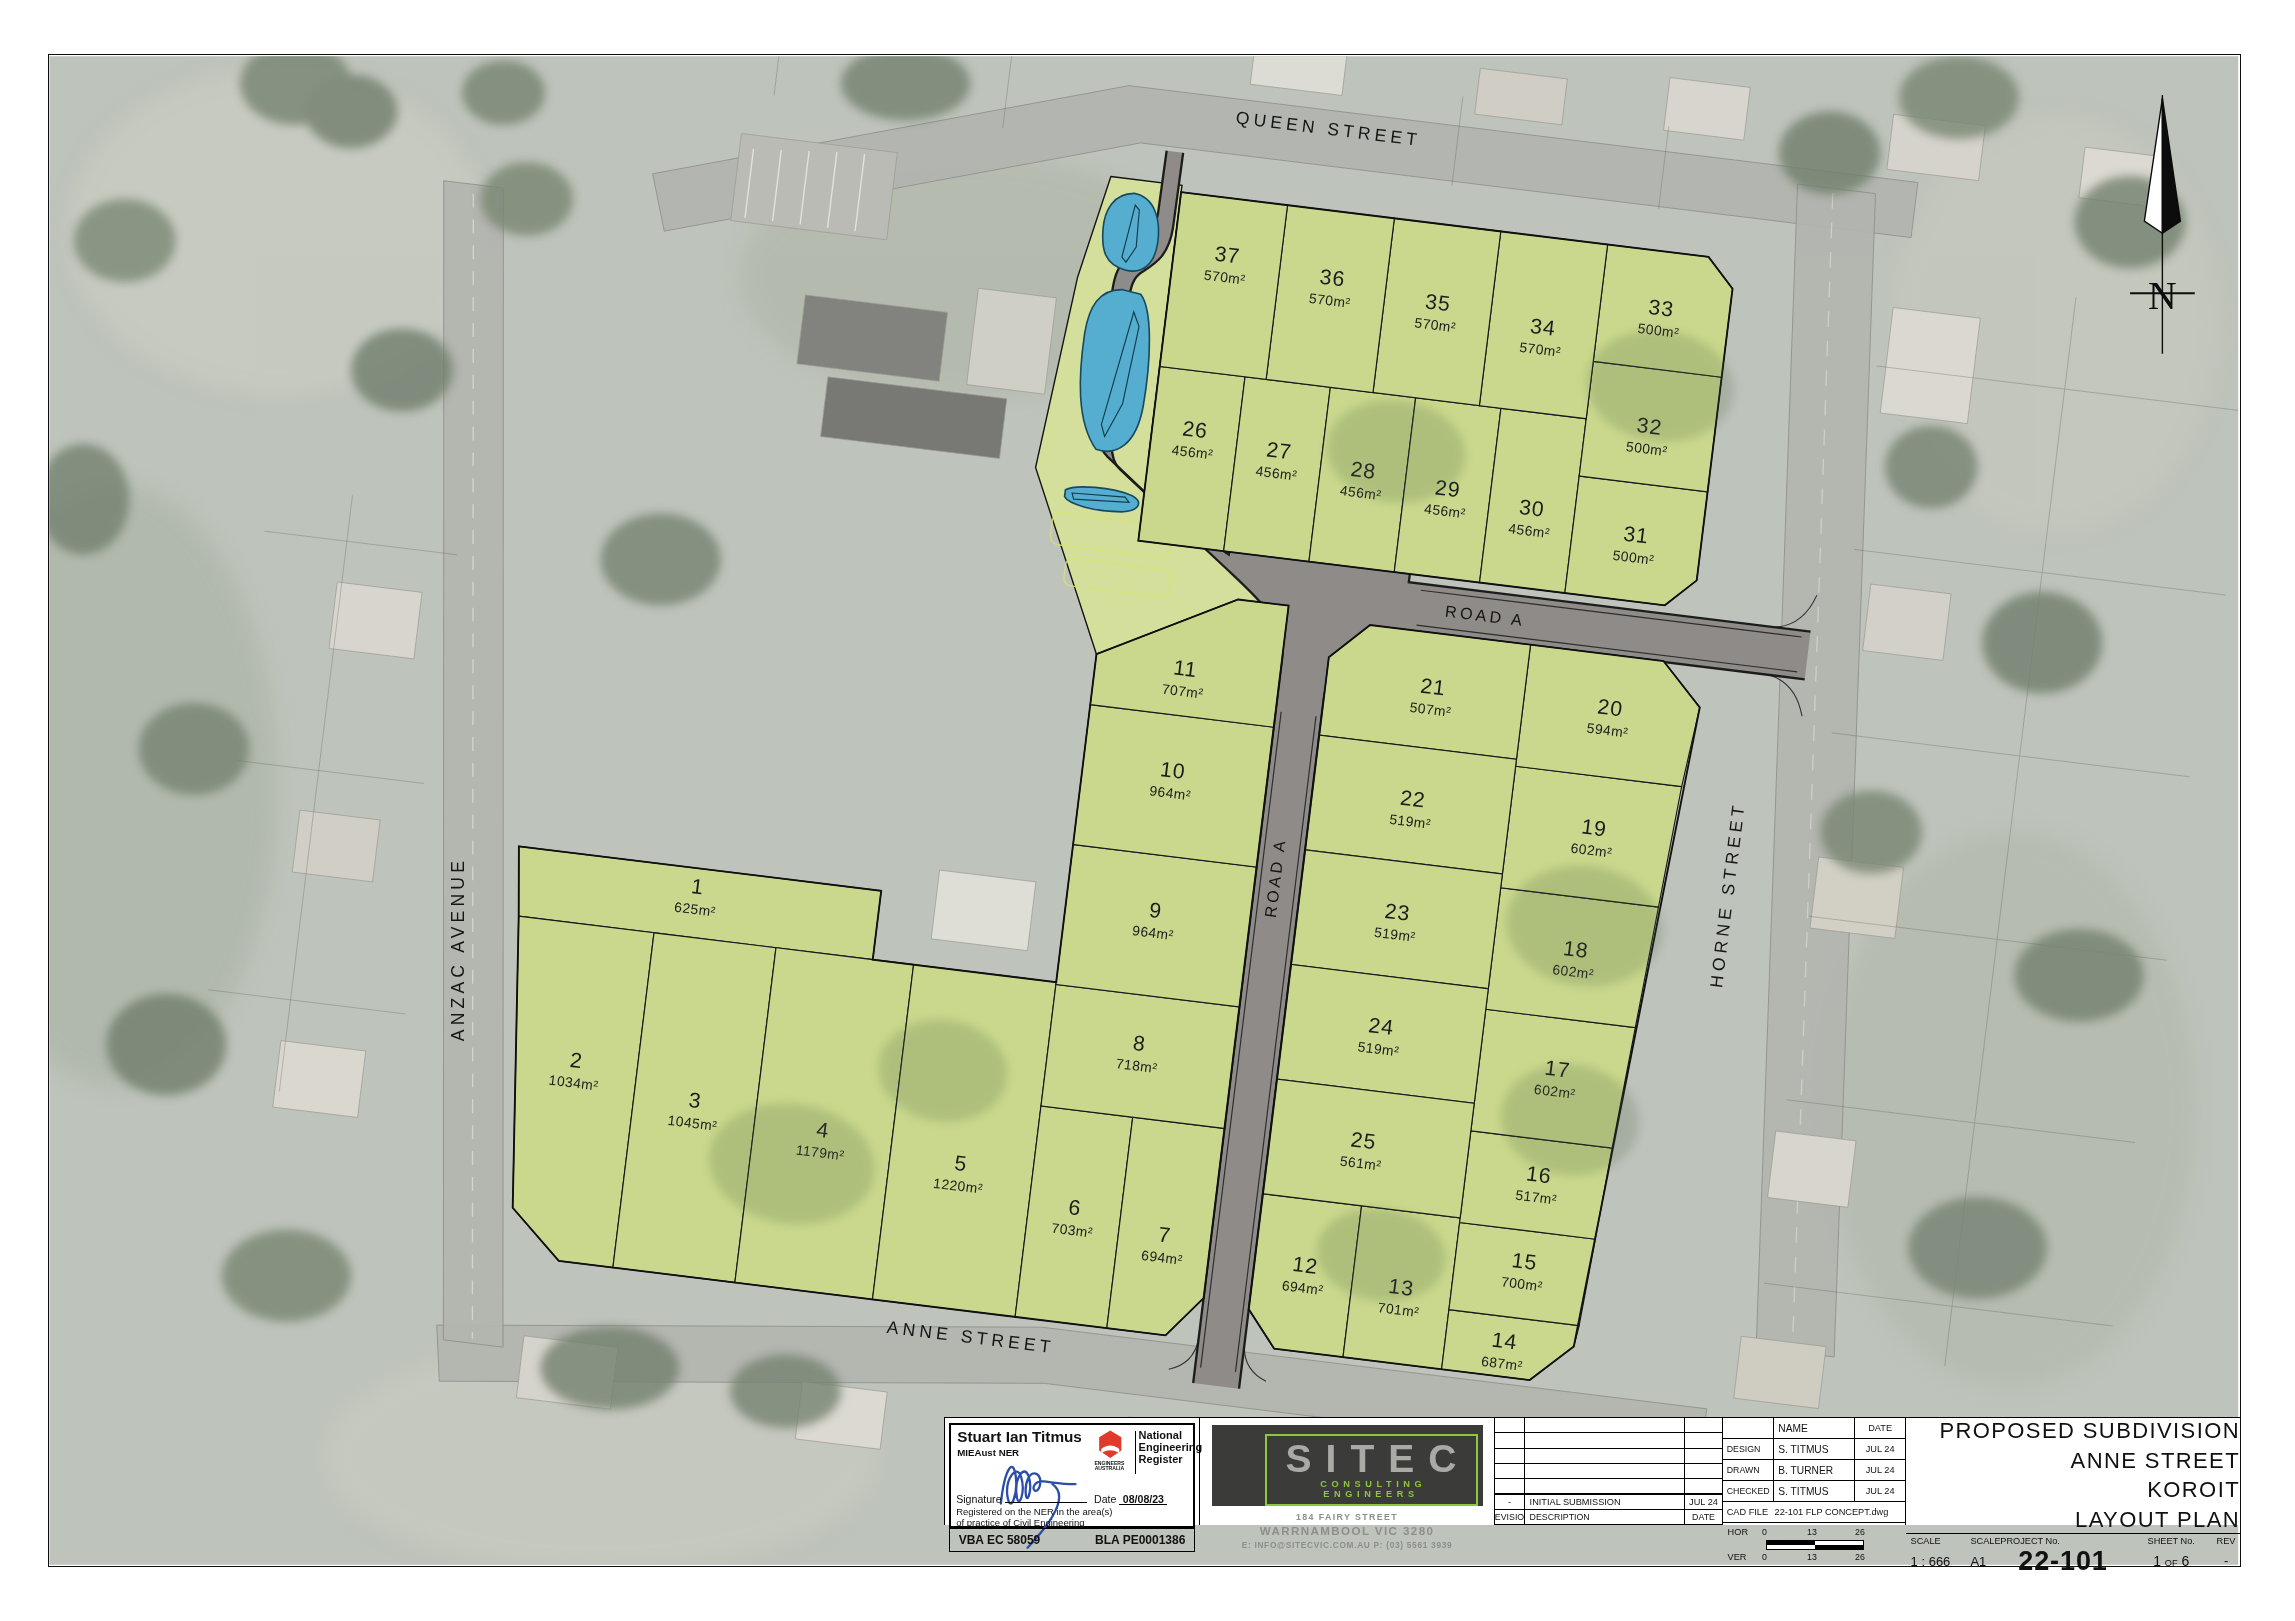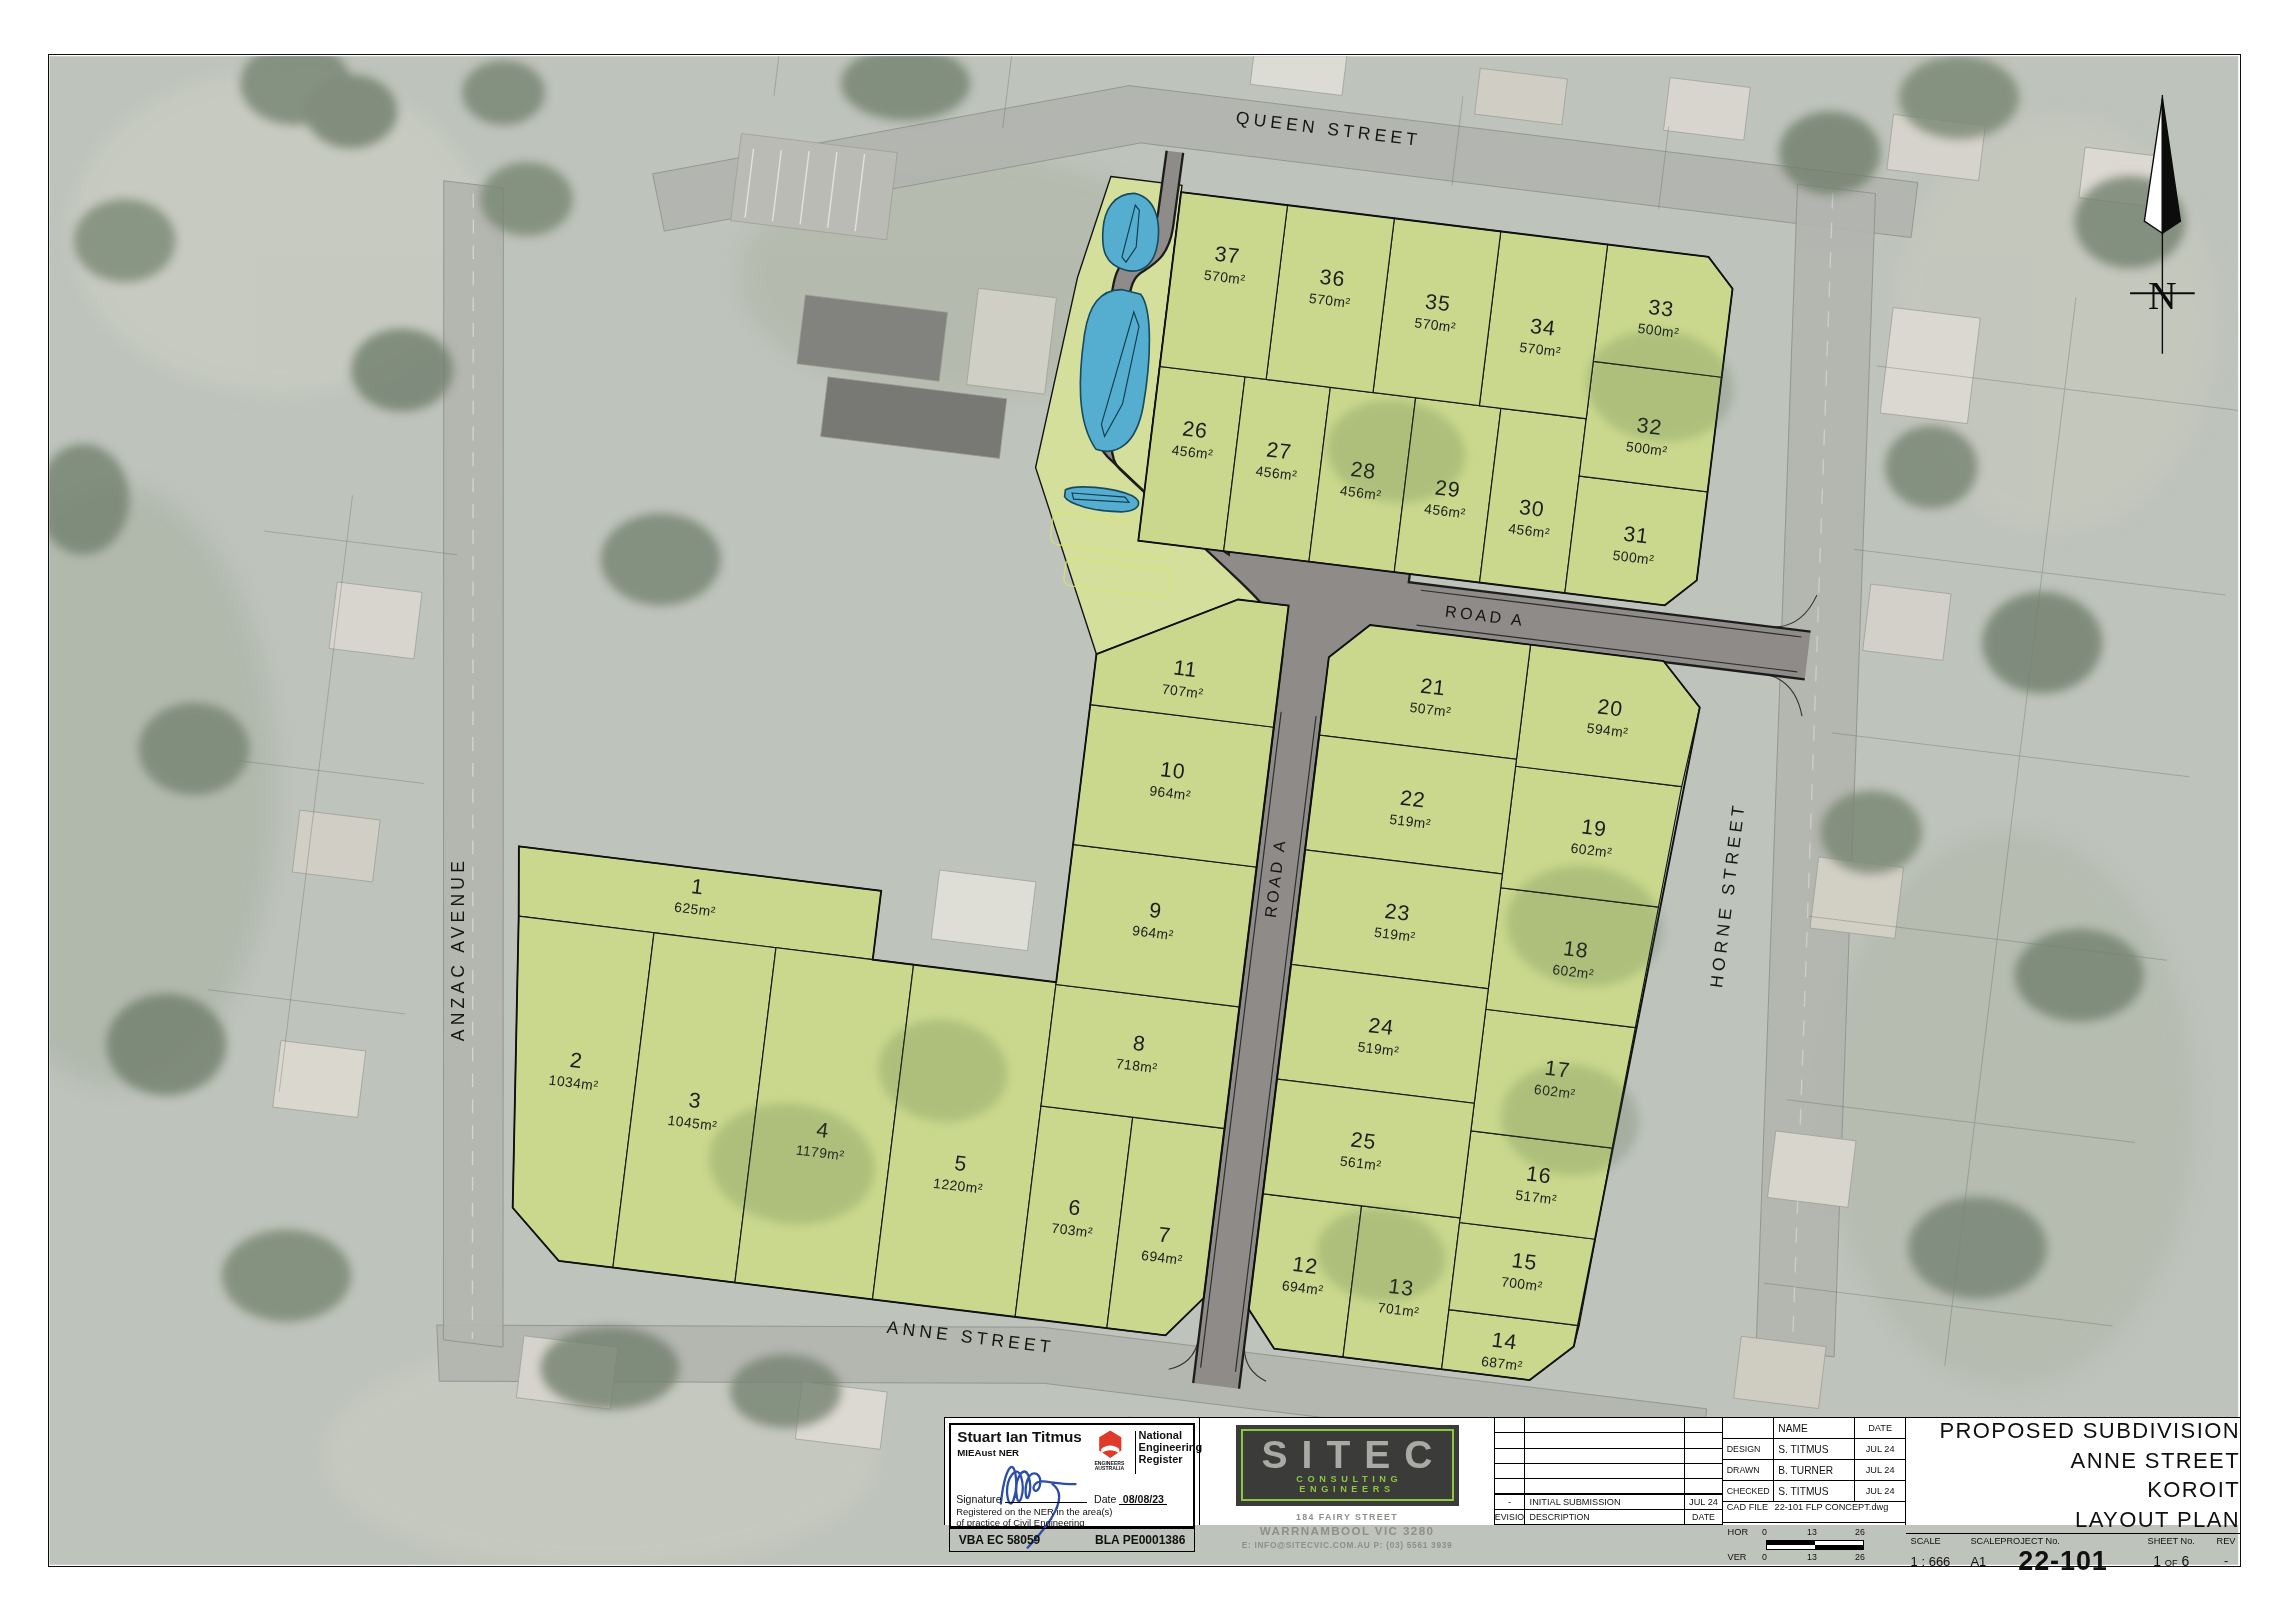--- a/index.html
+++ b/index.html
@@ -46,21 +46,21 @@
   .sig-row .sline{display:inline-block;width:82px;border-bottom:1.2px solid #000;height:11px;}
   .sig-row .dlbl{display:inline-block;margin-left:4.6px;}
   .sig-row .dline{display:inline-block;width:48px;border-bottom:1.2px solid #000;height:11px;text-align:center;
       font-weight:bold;font-size:10.6px;}
   .sig-note{position:absolute;left:5.5px;top:82px;font-size:9.5px;line-height:1.15;}
   .sig-vba{position:absolute;left:3.7px;right:3.7px;top:110px;height:22px;border:1.4px solid #000;
       display:flex;justify-content:space-between;align-items:center;padding:0 9px;font-size:12px;font-weight:bold;}
 
   
   .sitec-box{margin:6.5px auto 0;width:223px;height:81px;background:var(--sitec_dark);
-      display:flex;flex-direction:column;justify-content:center;align-items:center;}
+      display:flex;flex-direction:column;justify-content:flex-end;align-items:center;padding-left:48px;}
   .sitec-inner{width:209px;height:68px;border:2.3px solid var(--sitec_green);display:flex;flex-direction:column;
       justify-content:center;align-items:center;}
   .sitec-word{font-size:39px;font-weight:bold;color:#a9a9a6;letter-spacing:14px;text-indent:14px;line-height:.95;}
   .sitec-tag{font-size:9.2px;color:var(--sitec_green);letter-spacing:4.6px;text-indent:4.6px;margin-top:1px;font-weight:bold;}
   .sitec-addr1{margin-top:6.5px;font-size:8.8px;color:#8e8e8b;letter-spacing:1.4px;font-weight:bold;}
   .sitec-addr2{margin-top:1.8px;font-size:11.6px;color:#8e8e8b;letter-spacing:1.4px;font-weight:bold;}
   .sitec-addr3{margin-top:3.7px;font-size:8.3px;color:#8e8e8b;letter-spacing:0.7px;font-weight:bold;}
 
   
   .rev-grid{display:grid;width:100%;height:100%;grid-template-columns:30px 160px 38px;grid-auto-rows:1fr;box-sizing:border-box;}
@@ -70,21 +70,21 @@
   .rcell.hdr{font-size:8.8px;}
   .rcell.toprule{border-top:1.2px solid #000;}
 
   
   .nt{display:flex;flex-direction:column;width:100%;height:100%;}
   .nt-row{display:flex;border-bottom:0.7px solid #000;height:21px;box-sizing:border-box;}
   .nt-c{display:flex;align-items:center;box-sizing:border-box;border-right:0.7px solid #000;overflow:hidden;}
   .nt-role{width:51px;padding-left:3.7px;font-size:8.8px;}
   .nt-nm{width:82px;padding-left:4.6px;font-size:10.2px;}
   .nt-dt{width:50px;justify-content:center;font-size:9.2px;border-right:none;}
-  .nt-cad{display:flex;align-items:flex-start;height:21px;border-bottom:0.9px solid #000;font-size:9.2px;padding-left:3.7px;gap:6.5px;box-sizing:border-box;}
+  .nt-cad{display:flex;align-items:center;height:21px;border-bottom:0.9px solid #000;font-size:9.2px;padding-left:3.7px;gap:6.5px;box-sizing:border-box;}
   .nt-scale{position:relative;flex:1;}
   .sb-lbl{position:absolute;font-size:9.2px;}
   .sb-num{position:absolute;font-size:8.8px;}
   .sbar{position:absolute;left:43px;top:16.6px;width:98px;height:10.2px;border:0.9px solid #000;box-sizing:border-box;}
   .sbar .r1,.sbar .r2{display:flex;height:50%;}
   .sbar i{flex:1;}
   .sbar .b{background:#000;}
   .sbar .w{background:#fff;}
 
   

